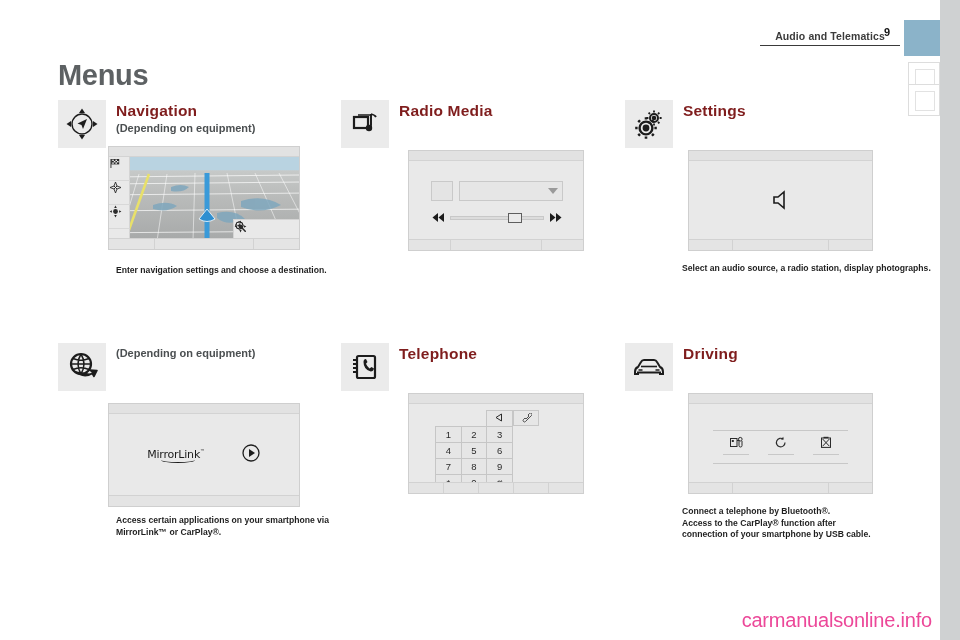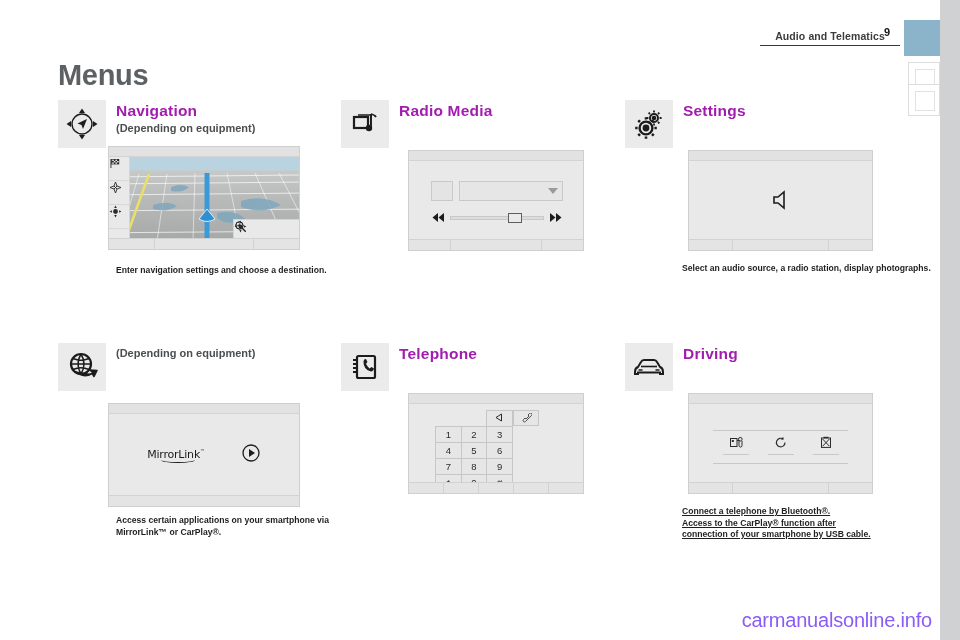--- a/index.html
+++ b/index.html
@@ -104,21 +104,21 @@
     justify-content: center;
   }
   .cell-head {
     position: absolute;
     left: 58px; top: 2px;
     width: 210px;
   }
   .cell-title {
     font-size: 15.5px;
     font-weight: bold;
-    color: #a21caf;
+    color: #7f1d1d;
     letter-spacing: 0.2px;
     white-space: nowrap;
   }
   .cell-sub {
     font-size: 11px;
     font-weight: bold;
     color: #4b4f51;
     margin-top: 2px;
   }
 
@@ -324,30 +324,30 @@
   .caption {
     position: absolute;
     font-size: 8.6px;
     line-height: 11.5px;
     color: #1f1f1f;
     font-weight: bold;
   }
   .caption.nav      { left: 58px; top: 165px; width: 230px; }
   .caption.media    { left: 341px; top: 163px; width: 250px; }
   .caption.mirror   { left: 58px; top: 172px; width: 230px; }
-  .caption.phone    { left: 341px; top: 163px; width: 252px; text-decoration: underline; }
+  .caption.phone    { left: 341px; top: 163px; width: 252px; }
   .caption p { margin: 0; }
 
   
   .watermark {
     position: absolute;
     right: 28px; bottom: 8px;
     font-family: "Liberation Sans", sans-serif;
     font-size: 20px;
-    color: #8b5cf6;
+    color: #ec4899;
     letter-spacing: -0.2px;
   }
 </style>
 </head>
 <body>
 
 <div class="page">
 
   <div class="header-rule"></div>
   <div class="header-title">Audio and Telematics</div>

